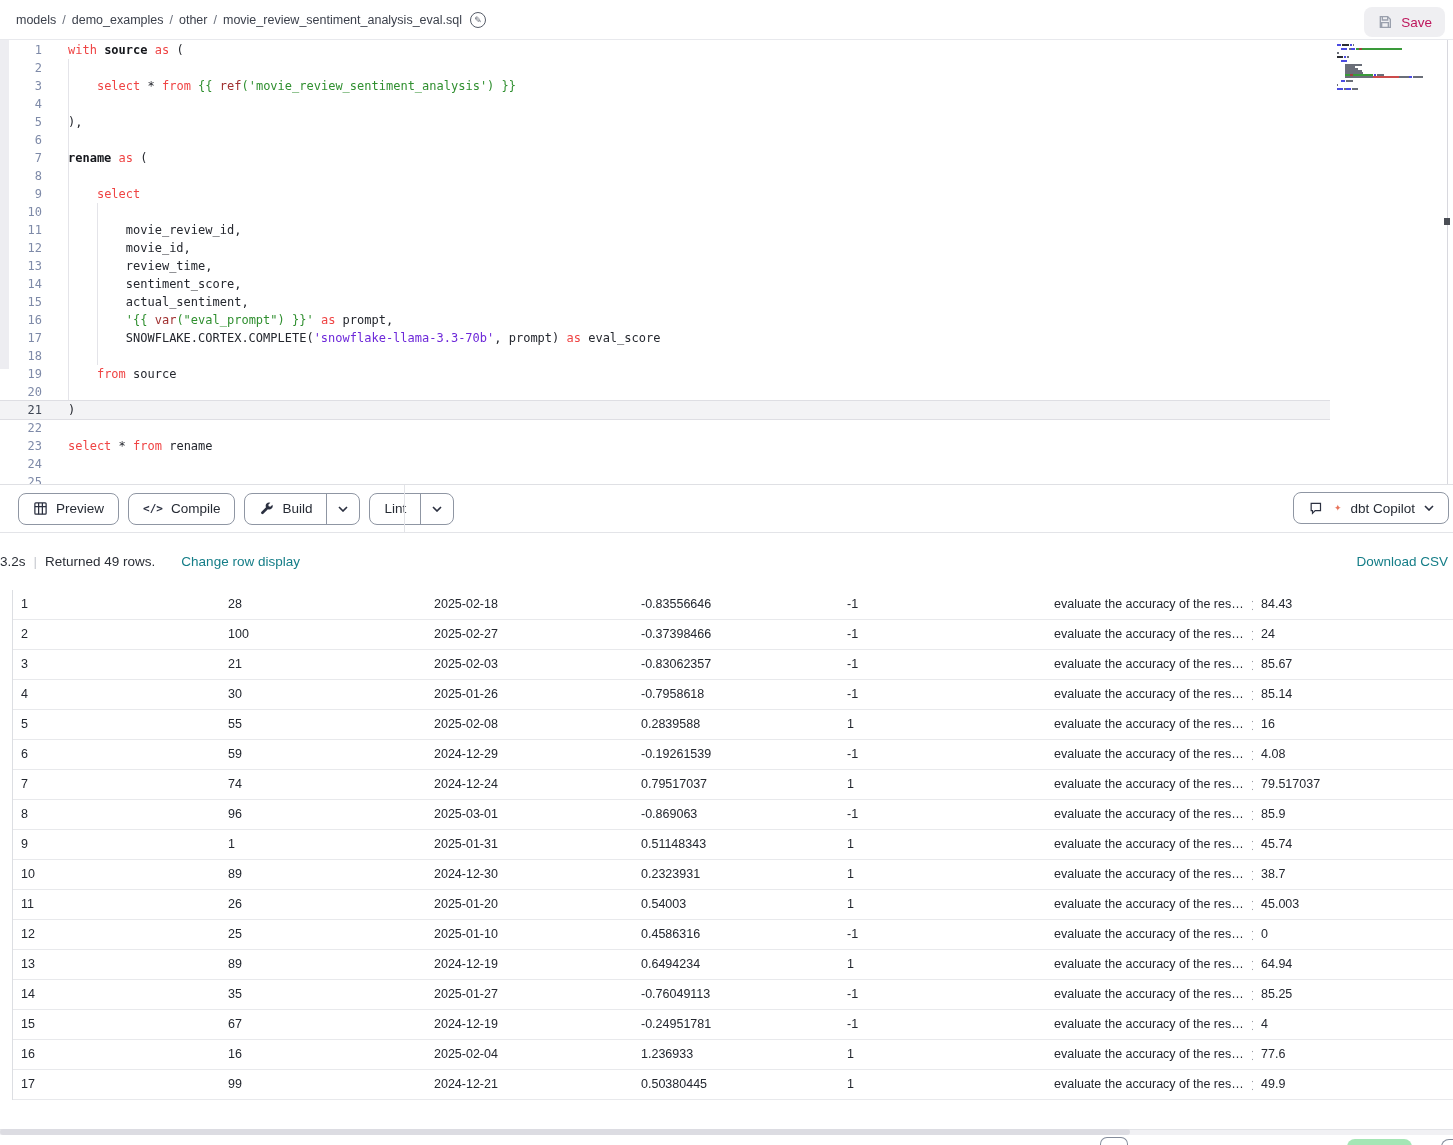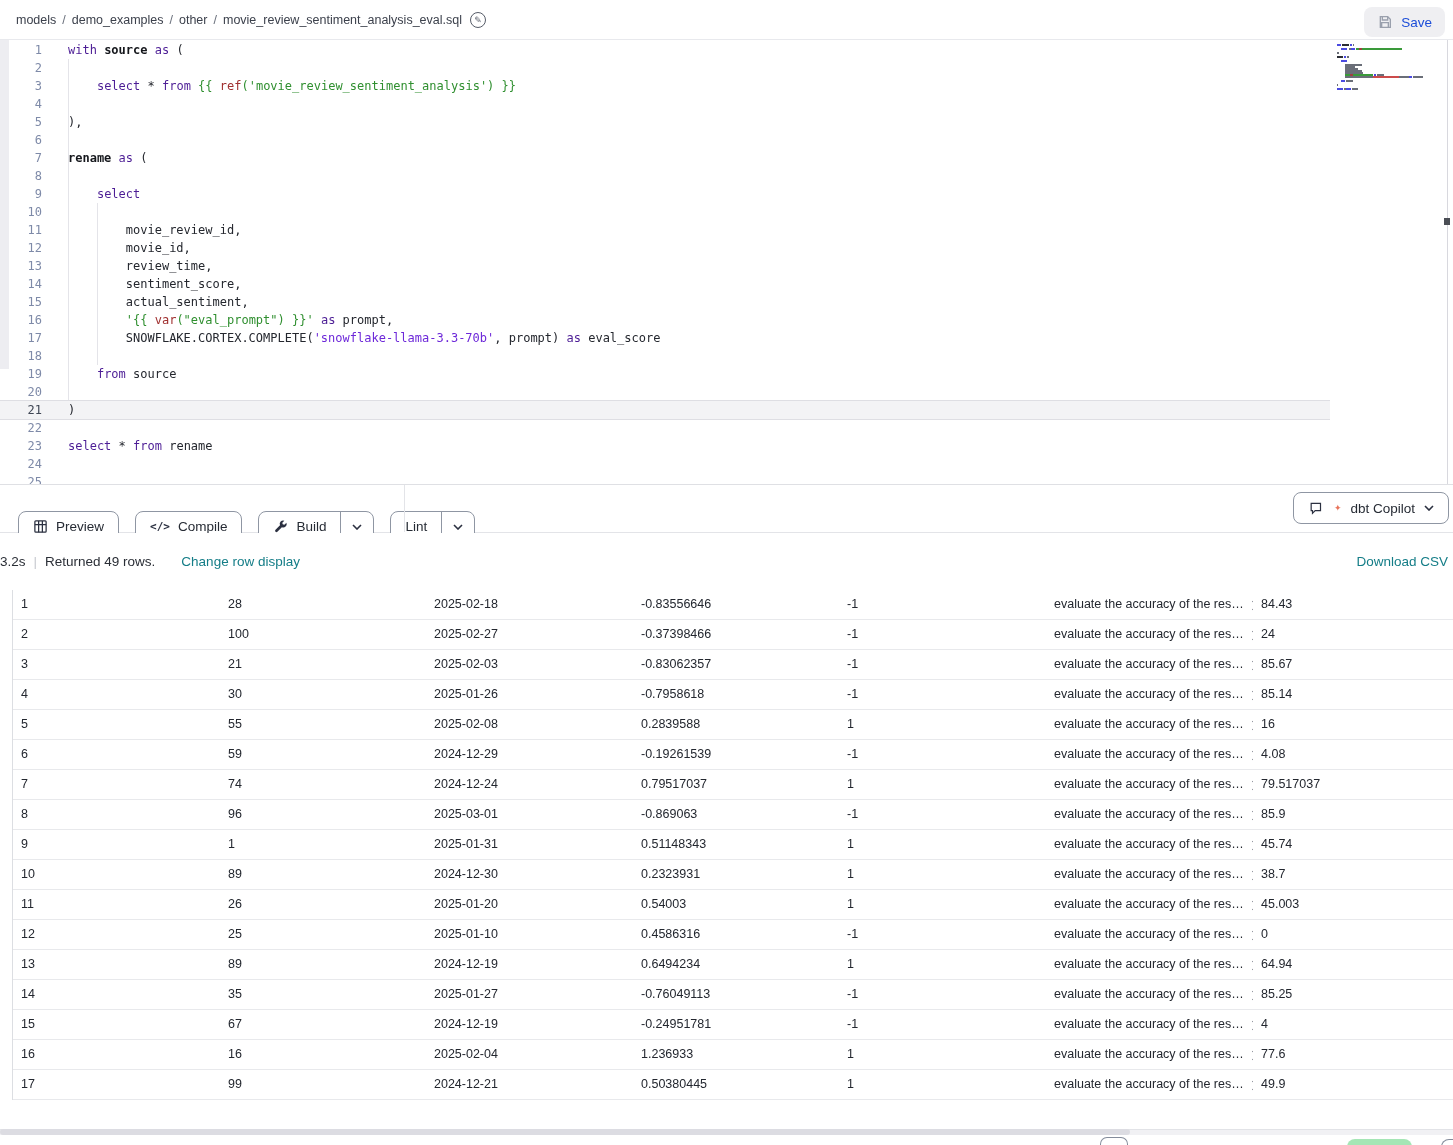--- a/index.html
+++ b/index.html
@@ -16,53 +16,53 @@
 
   
   .topbar { position:absolute; left:0; top:0; width:1453px; height:40px; background:#fff;
     border-bottom:1px solid #e8e9ed; display:flex; align-items:center; padding-left:16px; }
   .breadcrumb { font-size:12.5px; color:#3c414c; display:flex; align-items:center; gap:6px; }
   .breadcrumb .sep { color:#6a707c; }
   .edit-circ { width:16px; height:16px; border:1.4px solid #565c68; border-radius:50%;
     display:inline-flex; align-items:center; justify-content:center; font-size:9px; color:#565c68; margin-left:8px; cursor:pointer; }
   .save-btn { position:absolute; right:8px; top:7px; height:30px; padding:0 13px;
     background:#efeff2; border:none; border-radius:8px; display:inline-flex; align-items:center; gap:8px;
-    font-size:13.5px; color:#1d4ed8; font-family:inherit; }
+    font-size:13.5px; color:#be185d; font-family:inherit; }
   .save-btn svg { stroke:#9aa0ad; }
 
   
   .editor { position:absolute; left:0; top:40px; width:1453px; height:444px; background:#fff; overflow:hidden; }
   .left-strip { position:absolute; left:0; top:0; width:9px; height:329px; background:#ededf1; }
   .lines { position:absolute; left:0; top:1px; width:1453px;
     font-family:"DejaVu Sans Mono", monospace; font-size:12px; line-height:18px; white-space:pre; }
   .line { display:flex; width:1330px; height:18px; }
   .line .ln { flex:0 0 42px; text-align:right; color:#7e8aa8; user-select:none; }
   .line .code { padding-left:26px; }
   .line.active { background:#f3f3f5; box-shadow:0 -1px 0 #dedee3, 0 1px 0 #dedee3; }
   .line.active .ln { color:#3f4654; }
-  .tk-kw { color:#4c1d95; }
+  .tk-kw { color:#ef4444; }
   .tk-pl { color:#24272e; }
   .tk-bd { color:#15171c; font-weight:bold; }
   .tk-jj { color:#2f8f2f; }
   .tk-fn { color:#a03030; }
   .tk-st { color:#6d28d9; }
   .guide { position:absolute; width:1px; background:#e4e4e9; }
   #guide1 { left:68px; top:19px; height:342px; }
   #guide2 { left:97px; top:163px; height:162px; }
 
   .minimap { position:absolute; left:1337px; top:4px; width:96px; }
   .mini-line { height:2px; font-size:0; white-space:nowrap; }
   .mini-line span { display:inline-block; height:1.5px; vertical-align:top; }
   .v-track { position:absolute; right:5px; top:0; width:1px; height:444px; background:#d8d8de; }
   .v-thumb { position:absolute; right:3px; top:178px; width:6px; height:7px; background:#4b4e55; }
 
   
   .toolbar { position:absolute; left:0; top:484px; width:1453px; height:49px; background:#fff;
     border-top:1px solid #dfe0e4; border-bottom:1px solid #e3e4e8; }
-  .btn-row { position:absolute; left:18px; top:18px; height:47px; display:flex; align-items:center; gap:16px; }
+  .btn-row { position:absolute; left:18px; top:0; height:47px; display:flex; align-items:center; gap:9px; }
   .tbtn { height:32px; background:#fff; border:1px solid #8f96a3; border-radius:8px;
     display:inline-flex; align-items:center; font-size:13.5px; color:#262b34; font-family:inherit; cursor:pointer; }
   .tbtn .seg { display:inline-flex; align-items:center; gap:8px; padding:0 14px; height:100%; }
   .tbtn .seg.chev { padding:0 11px; border-left:1px solid #8f96a3; }
   .tbtn svg { flex:0 0 auto; }
   .code-glyph { font-family:"DejaVu Sans Mono", monospace; font-size:11px; font-weight:bold; color:#2b3040; }
   .tool-sep { position:absolute; left:404px; top:0; width:1px; height:47px; background:#e3e4e8; }
   .tabs { position:absolute; left:424px; top:0; height:47px; display:flex; }
   .tab { position:relative; height:47px; line-height:47px; padding:0 15px; font-size:14px; color:#343a44; cursor:pointer; }
   .tab.active { color:#21252e; font-weight:bold; }

